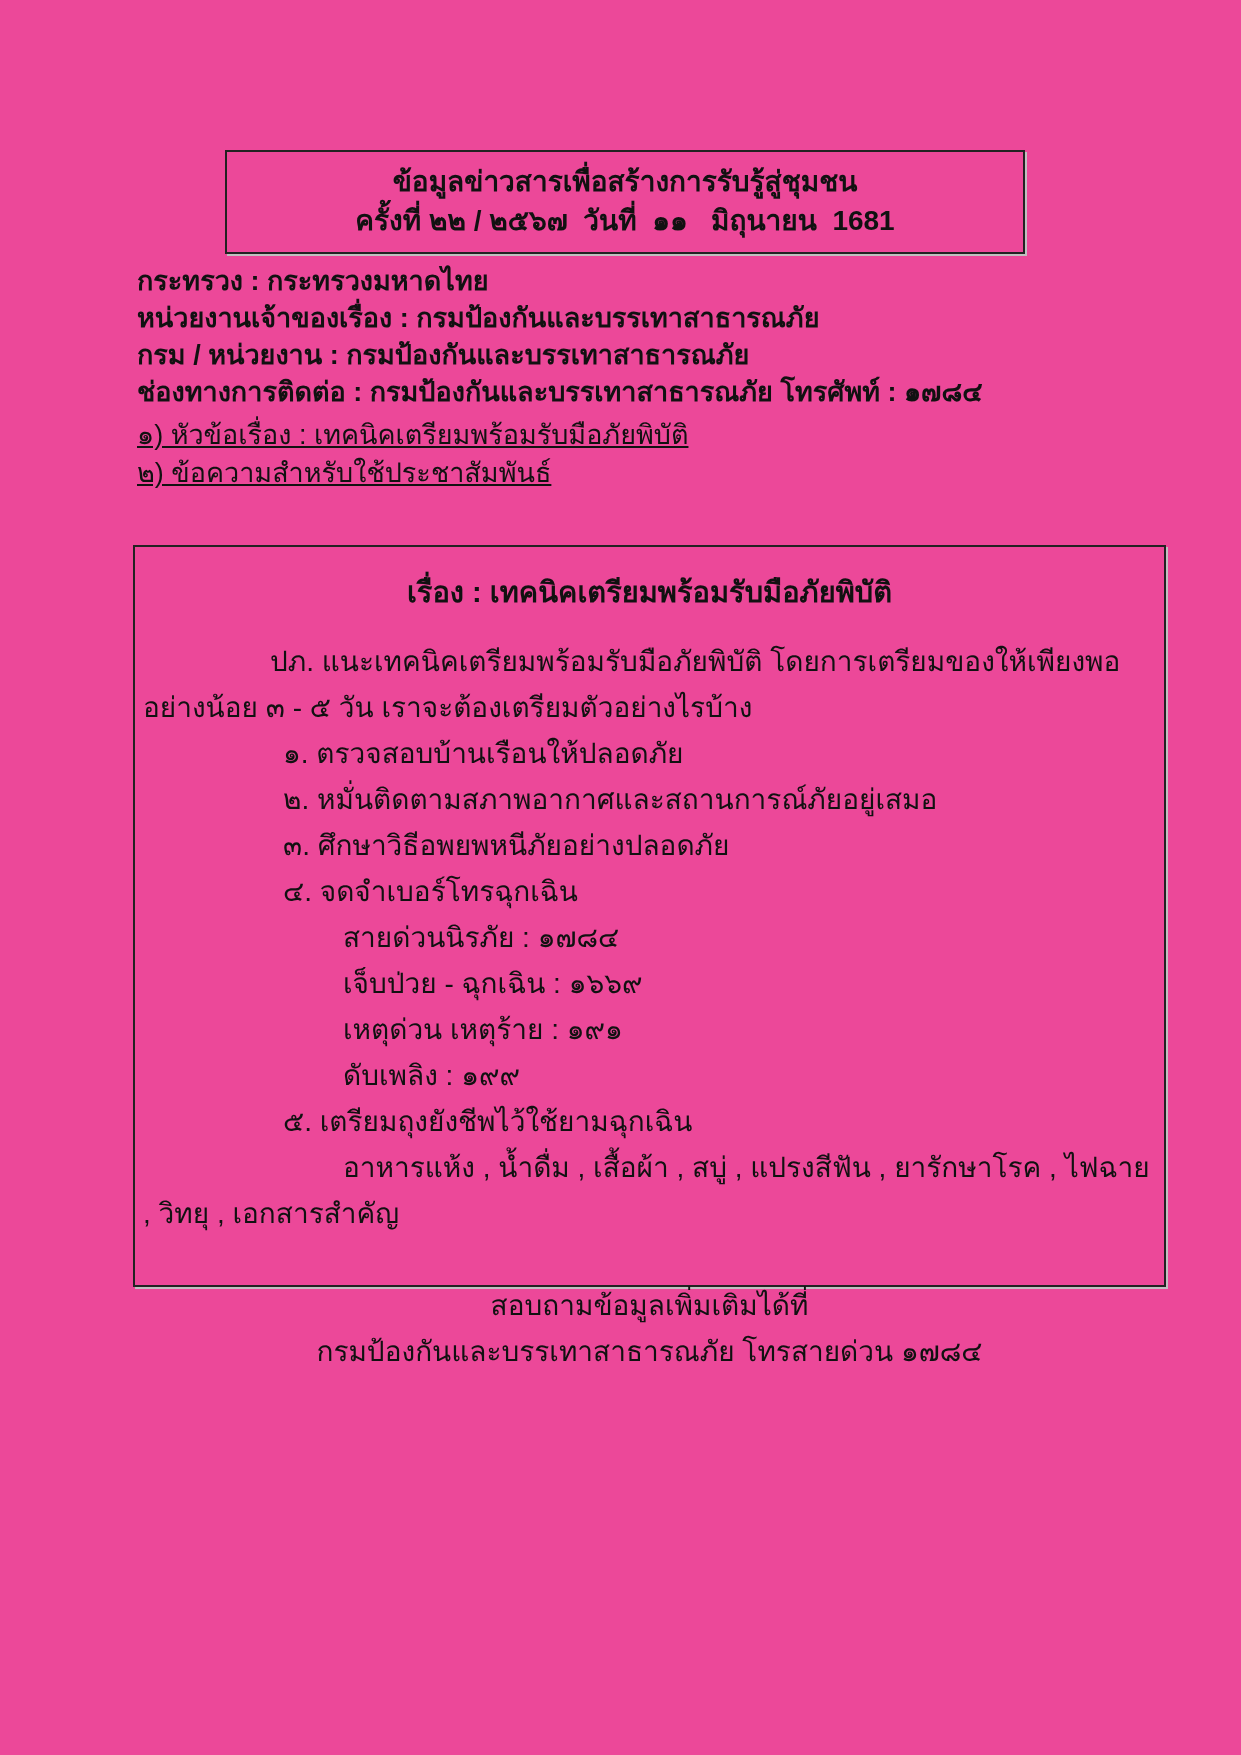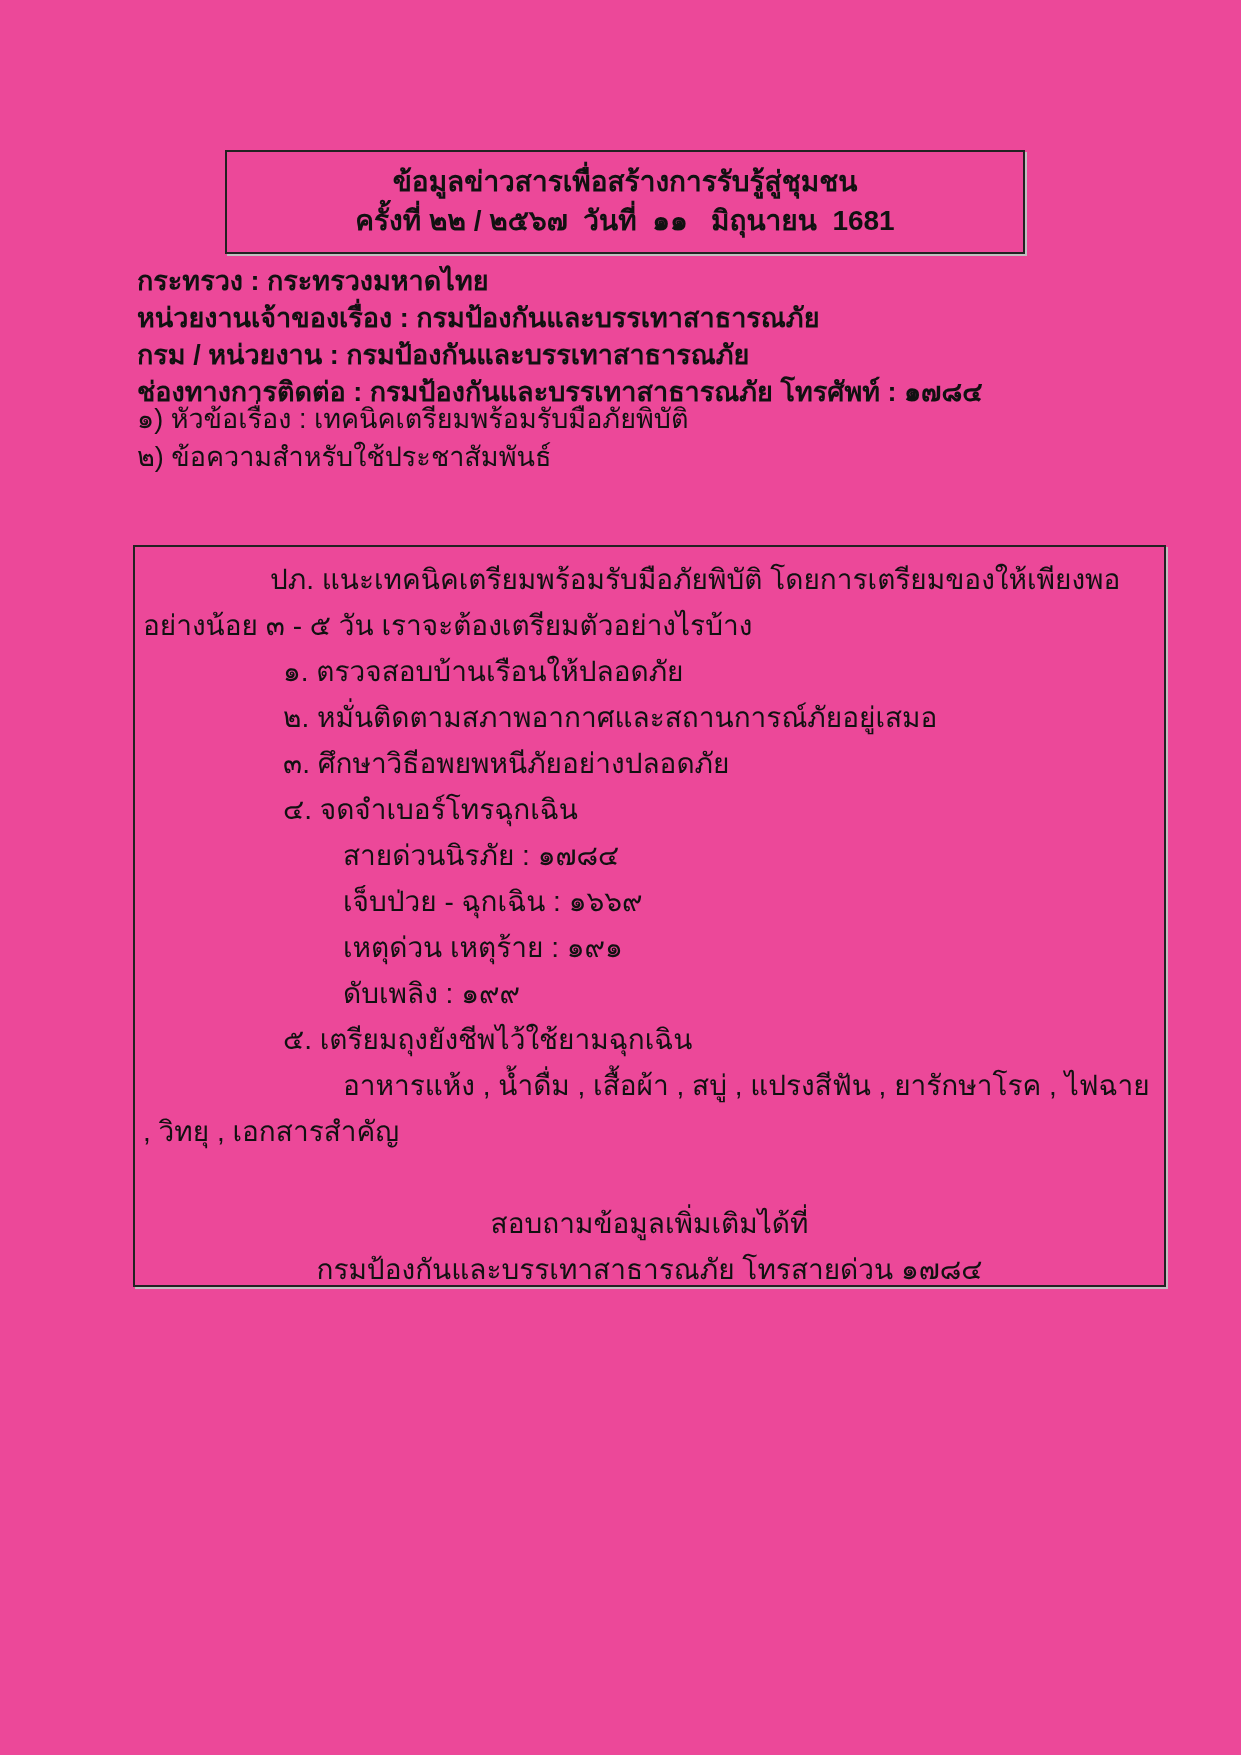--- a/index.html
+++ b/index.html
@@ -36,24 +36,25 @@
     width: 990px;
     font-size: 27px;
     line-height: 37px;
   }
   .meta p { margin: 0; }
   .meta .label { font-weight: 700; }
   .meta .value { font-weight: 700; }
   .intro {
     position: absolute;
     left: 137px;
-    top: 400px;
+    top: 416px;
     width: 990px;
     font-size: 27px;
     line-height: 38px;
+    text-decoration: underline;
   }
   .intro p { margin: 0; }
   .content-box {
     position: absolute;
     left: 133px;
     top: 545px;
     width: 1033px;
     height: 742px;
     box-sizing: border-box;
     border: 2px solid #222;
@@ -106,20 +107,21 @@
     <p><span class="label">กรม / หน่วยงาน :</span> <span class="value">กรมป้องกันและบรรเทาสาธารณภัย</span></p>
     <p><span class="label">ช่องทางการติดต่อ :</span> <span class="value">กรมป้องกันและบรรเทาสาธารณภัย โทรศัพท์ : ๑๗๘๔</span></p>
   </div>
 
   <div class="intro">
     <p>๑) หัวข้อเรื่อง : เทคนิคเตรียมพร้อมรับมือภัยพิบัติ</p>
     <p>๒) ข้อความสำหรับใช้ประชาสัมพันธ์</p>
   </div>
 
   <div class="content-box">
+    <div class="box-title">เรื่อง : เทคนิคเตรียมพร้อมรับมือภัยพิบัติ</div>
 
     <p class="box-para">ปภ. แนะเทคนิคเตรียมพร้อมรับมือภัยพิบัติ โดยการเตรียมของให้เพียงพออย่างน้อย ๓ - ๕ วัน เราจะต้องเตรียมตัวอย่างไรบ้าง</p>
 
     <p class="box-li">๑. ตรวจสอบบ้านเรือนให้ปลอดภัย</p>
     <p class="box-li">๒. หมั่นติดตามสภาพอากาศและสถานการณ์ภัยอยู่เสมอ</p>
     <p class="box-li">๓. ศึกษาวิธีอพยพหนีภัยอย่างปลอดภัย</p>
     <p class="box-li">๔. จดจำเบอร์โทรฉุกเฉิน</p>
 
     <p class="box-sub">สายด่วนนิรภัย : ๑๗๘๔</p>
     <p class="box-sub">เจ็บป่วย - ฉุกเฉิน : ๑๖๖๙</p>

